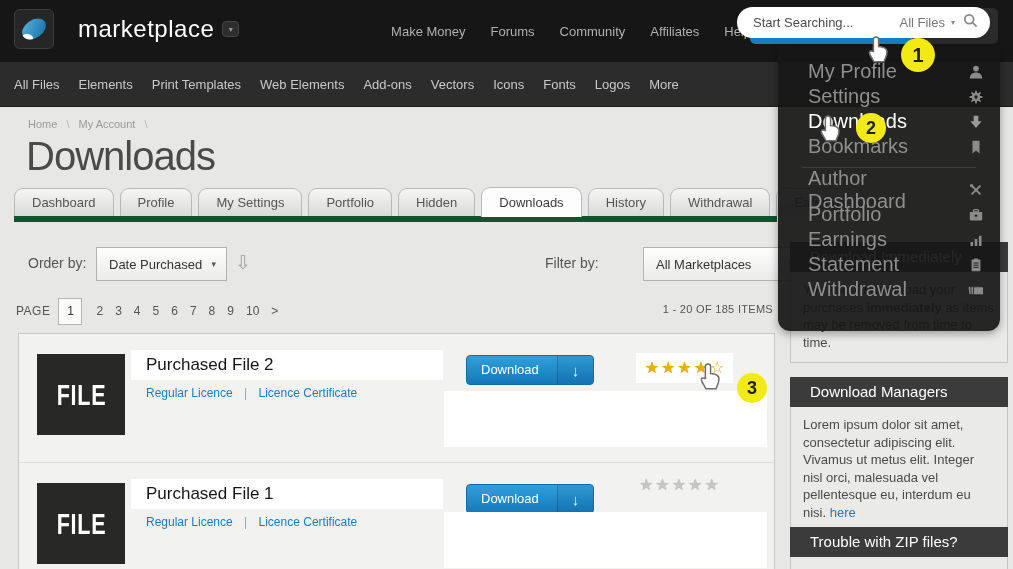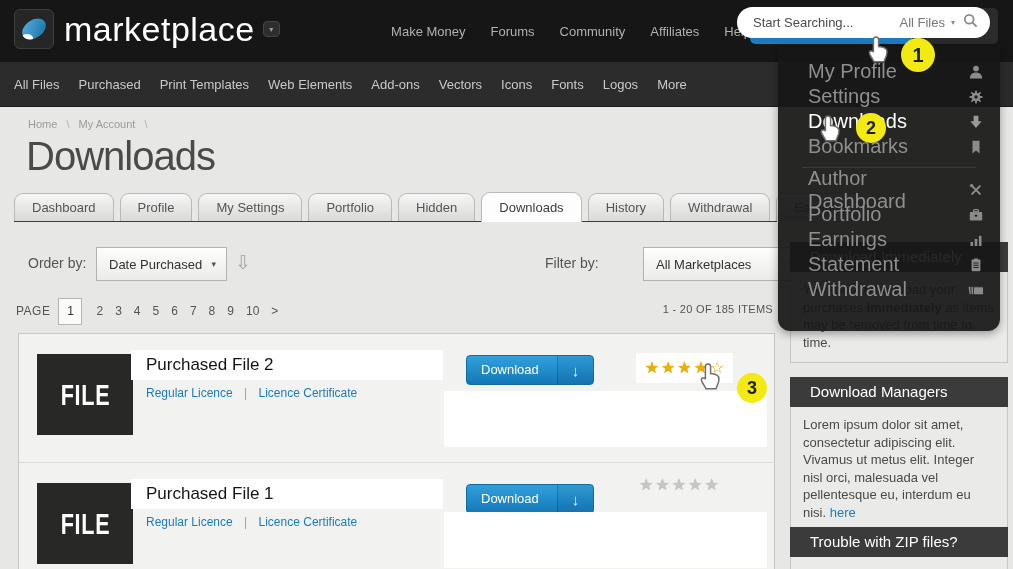--- a/index.html
+++ b/index.html
@@ -3,21 +3,21 @@
 <meta charset="utf-8">
 <style>
   * { margin:0; padding:0; box-sizing:border-box; }
   body { font-family:"Liberation Sans", sans-serif; background:#cfcfcd; }
   .page { position:relative; width:1013px; height:569px; overflow:hidden; background:#e7e7e5; }
 
   
   .header { position:absolute; left:0; top:0; width:1013px; height:62px; background:#161616; }
   .logo-wrap { position:absolute; left:14px; top:9px; display:flex; align-items:center; }
   .logo-box { width:40px; height:40px; background:#262626; border:1px solid #3e3e3e; border-radius:6px; display:flex; align-items:center; justify-content:center; }
-  .logo-text { color:#fff; font-size:34px; letter-spacing:0.5px; margin-left:10px; font-weight:normal; }
+  .logo-text { color:#fff; font-size:24px; letter-spacing:0.5px; margin-left:24px; font-weight:normal; }
   .logo-caret { margin-left:8px; width:17px; height:16px; background:#2e2e2e; border:1px solid #444; border-radius:4px; color:#9a9a9a; font-size:8px; display:flex; align-items:center; justify-content:center; }
   .top-nav { position:absolute; right:262px; top:0; height:62px; display:flex; align-items:center; gap:25px;justify-content:flex-end; }
   .top-nav span { color:#b0b0b0; font-size:13px; cursor:pointer; }
   .user-group { position:absolute; right:15px; top:8px; height:36px; display:flex; border-radius:5px; overflow:hidden; }
   .btn-user { background:#1a7dc2; color:#fff; font-size:14px; font-weight:bold; padding:0 18px; display:flex; align-items:center; border-radius:5px; }
   .btn-signout { background:#2b2b2b; color:#b9b9b9; font-size:14px; padding:0 16px; display:flex; align-items:center; }
 
   
   .cat-nav { position:absolute; left:0; top:62px; width:1013px; height:45px; background:#2c2c2c; border-bottom:1px solid #1c1c1c; }
   .cat-items { position:absolute; left:14px; top:0; height:45px; display:flex; align-items:center; gap:19px; }
@@ -26,21 +26,21 @@
   .search-pill .q { color:#4c4c4c; font-size:13px; flex:1; }
   .search-pill .cat { color:#777; font-size:13px; margin-right:6px; }
   .search-pill .caret { color:#888; font-size:8px; margin-right:8px; }
 
   
   .breadcrumb { position:absolute; left:28px; top:118px; font-size:11px; color:#9b9b9b; }
   .breadcrumb .sep { color:#b5b5b3; margin:0 6px; }
   .page-title { position:absolute; left:26px; top:134px; font-size:40px; color:#4a4a4a; letter-spacing:-1px; }
 
   
-  .tabs-row { position:absolute; left:14px; top:193px; width:763px; border-bottom:1px solid #14532d; display:flex; align-items:flex-end; gap:6px; height:29px; }
+  .tabs-row { position:absolute; left:14px; top:193px; width:763px; border-bottom:6px solid #14532d; display:flex; align-items:flex-end; gap:6px; height:29px; }
   .tab { height:28px; line-height:28px; padding:0 17px; font-size:13px; color:#555;
          background:linear-gradient(#f6f6f6,#d9d9d7); border:1px solid #b9b9b9; border-bottom:none;
          border-radius:9px 9px 0 0; cursor:pointer; white-space:nowrap; }
   .tab.active { background:#fdfdfd; color:#3c3c3c; margin-bottom:-1px; height:30px; line-height:30px; }
 
   
   .controls { position:absolute; left:0; top:245px; width:790px; height:40px; }
   .ctl-label { position:absolute; font-size:14px; color:#555; top:10px; }
   .select { position:absolute; top:2px; height:34px; background:linear-gradient(#fefefe,#ebebe9); border:1px solid #b2b2b0; display:flex; align-items:center; padding:0 10px 0 12px; font-size:13px; color:#333; cursor:pointer; }
   .select .caret { margin-left:auto; color:#555; font-size:9px; }
@@ -52,21 +52,21 @@
   .page-cur { width:24px; height:27px; background:#fbfbfa; border:1px solid #b5b5b3; display:flex; align-items:center; justify-content:center; color:#333; margin-right:8px; }
   .pager .pg { margin:0 6px; cursor:pointer; }
   .items-count { position:absolute; right:240px; top:303px; font-size:11px; color:#555; letter-spacing:0.3px; }
 
   
   .list { position:absolute; left:18px; top:333px; width:757px; height:242px; background:#f2f2f0; border:1px solid #c8c8c6; }
   .frow { position:absolute; left:0; width:755px; height:128px; }
   .frow.r1 { top:0; }
   .frow.r2 { top:129px; }
   .rowdiv { position:absolute; left:0; top:128px; width:755px; height:1px; background:#dcdcda; }
-  .thumb { position:absolute; left:18px; top:20px; width:96px; height:81px; background:#282826; display:flex; align-items:center; justify-content:center; }
+  .thumb { position:absolute; left:18px; top:20px; width:88px; height:81px; background:#282826; display:flex; align-items:center; justify-content:center; }
   .thumb span { color:#fff; font-weight:bold; font-size:30px; letter-spacing:1px; transform:scaleX(0.72); }
   .titlebox { position:absolute; left:112px; top:16px; width:312px; height:30px; background:#fff; display:flex; align-items:center; }
   .titlebox span { font-size:17px; color:#141414; margin-left:15px; white-space:nowrap; }
   .flinks { position:absolute; left:127px; top:52px; font-size:12px; }
   .flinks a { color:#1a7cc0; text-decoration:none; cursor:pointer; }
   .flinks .pipe { color:#8fa6b5; margin:0 8px; }
   .dlbtn { position:absolute; left:447px; top:21px; width:128px; height:30px; border-radius:4px; overflow:hidden;
            background:linear-gradient(#31a0dc,#1478b8); border:1px solid #136a9f; display:flex; cursor:pointer; }
   .dlbtn .lab { color:#fff; font-size:13px; line-height:28px; padding-left:14px; flex:1; }
   .dlbtn .arr { width:36px; border-left:1px solid rgba(0,0,0,0.18); color:#eaf4fb; font-size:15px; font-weight:bold; display:flex; align-items:center; justify-content:center; background:rgba(0,0,0,0.04); }
@@ -147,21 +147,21 @@
     </div>
     <div class="user-group">
       <div class="btn-user">nickname, $money</div>
       <div class="btn-signout">Sign Out</div>
     </div>
   </div>
 
   <div class="cat-nav">
     <div class="cat-items">
       <span>All Files</span>
-      <span>Purchased</span>
+      <span>Elements</span>
       <span>Print Templates</span>
       <span>Web Elements</span>
       <span>Add-ons</span>
       <span>Vectors</span>
       <span>Icons</span>
       <span>Fonts</span>
       <span>Logos</span>
       <span>More</span>
     </div>
   </div>

